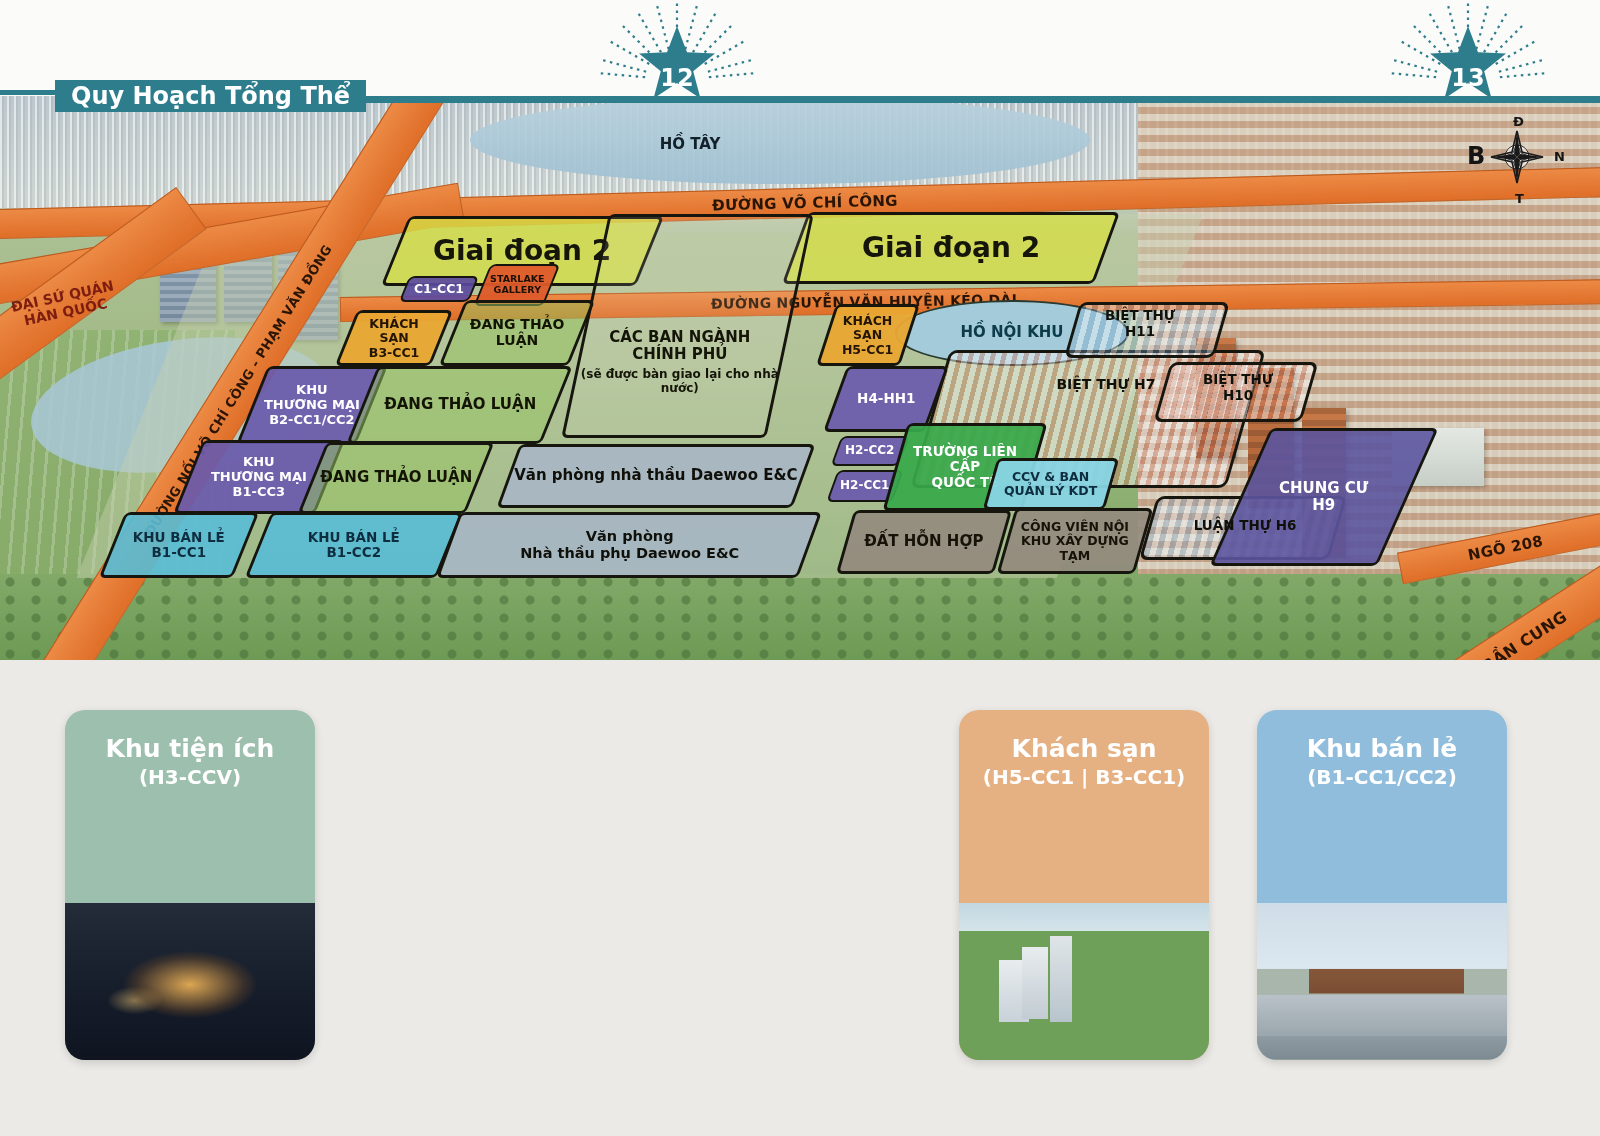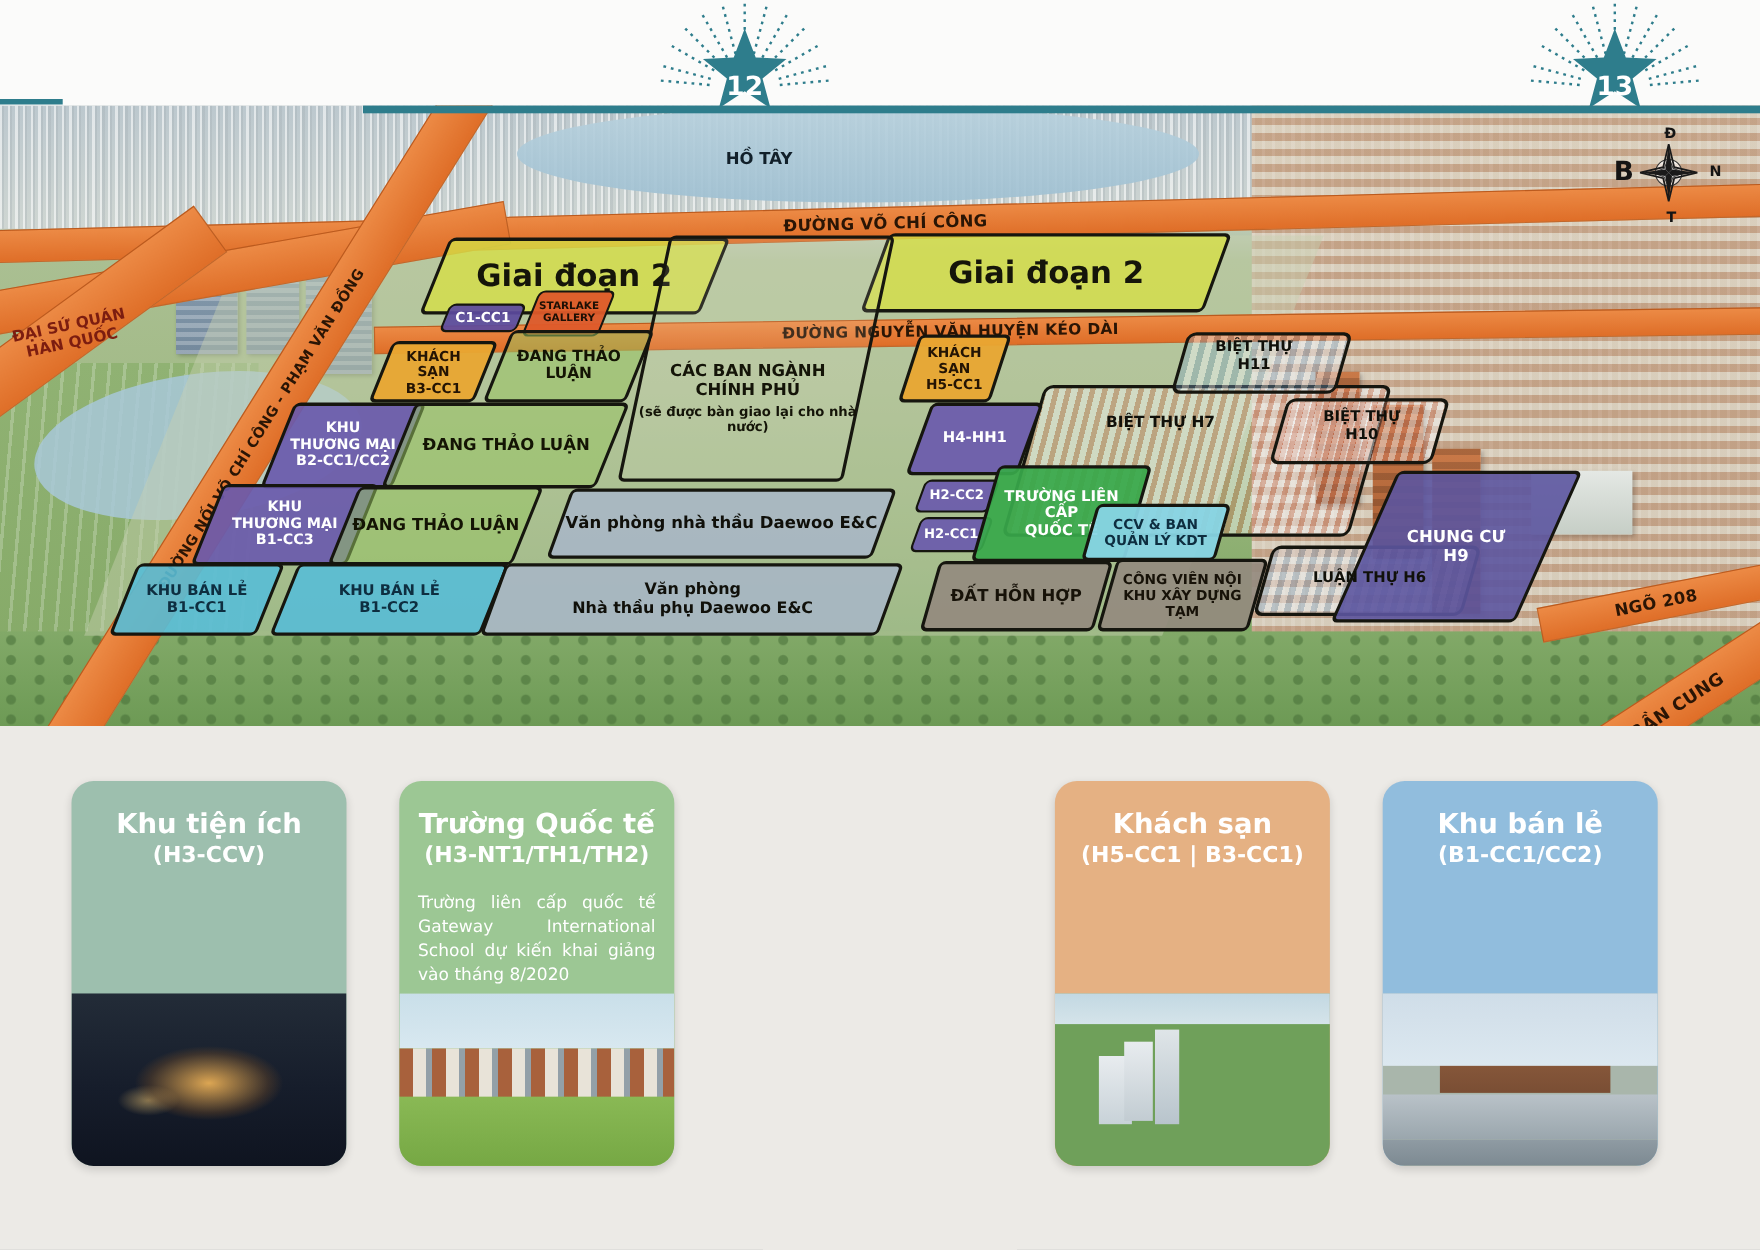--- a/index.html
+++ b/index.html
@@ -128,28 +128,31 @@
     <div class="road" style="left:1398px;top:436px;width:215px;height:32px;transform:rotate(-11deg);">
       <span class="rl" style="font-size:15px;">NGÕ 208</span>
     </div>
     <div class="road" style="left:1402px;top:526px;width:235px;height:44px;transform:rotate(-33deg);">
       <span class="rl" style="font-size:16px;">TRẦN CUNG</span>
     </div>
 
     <div class="olab" style="left:5px;top:192px;width:118px;font-size:14px;color:#7c1d10;transform:rotate(-12deg);">ĐẠI SỨ QUÁN
 HÀN QUỐC</div>
 
+    <div class="lake" style="left:895px;top:204px;width:230px;height:62px;background:#a3cbd9;border:2px solid #2a3a30;display:flex;align-items:center;justify-content:center;">
+      <span class="olab" style="position:static;font-size:15px;color:#0d3b4a;">HỒ NỘI KHU</span>
+    </div>
 
     <div class="outline villas-red sk16" style="left:930px;top:254px;width:316px;height:138px;"></div>
     <div class="outline villas-blue sk16" style="left:1072px;top:206px;width:150px;height:56px;"></div>
     <div class="outline villas-red sk16" style="left:1162px;top:266px;width:148px;height:60px;"></div>
     <div class="outline villas-blue sk16" style="left:1148px;top:400px;width:190px;height:64px;"></div>
     <div class="olab" style="left:1085px;top:212px;width:110px;font-size:13.5px;">BIỆT THỰ
 H11</div>
-    <div class="olab" style="left:975px;top:280px;width:160px;font-size:14px;">BIỆT THỰ H7</div>
+    <div class="olab" style="left:1026px;top:280px;width:160px;font-size:14px;">BIỆT THỰ H7</div>
     <div class="olab" style="left:1178px;top:276px;width:120px;font-size:13.5px;">BIỆT THỰ
 H10</div>
     <div class="olab" style="left:1165px;top:422px;width:160px;font-size:13.5px;">LUẬN THỰ H6</div>
 
     <div class="zone sk22" style="left:395px;top:120px;width:255px;height:70px;background:rgba(214,222,70,.8);">
       <span class="zl" style="font-size:28px;color:#15150a;">Giai đoạn 2</span>
     </div>
     <div class="zone sk20" style="left:795px;top:116px;width:312px;height:72px;background:rgba(214,222,70,.8);">
       <span class="zl" style="font-size:28px;color:#15150a;">Giai đoạn 2</span>
     </div>
@@ -238,20 +241,23 @@
     <div class="zone sk24" style="left:1240px;top:332px;width:168px;height:138px;background:rgba(92,85,160,.9);">
       <span class="zl" style="font-size:15px;color:#fff;">CHUNG CƯ
 H9</span>
     </div>
 
     <div class="olab" style="left:610px;top:40px;width:160px;font-size:15px;color:#12202a;">HỒ TÂY</div>
   </div>
 
   <div class="tealbar" style="left:0;top:90px;width:57px;height:5px;"></div>
   <div class="tealbar" style="left:330px;top:96px;width:1270px;height:7px;z-index:39;"></div>
+  <div class="banner">
+    <span>Quy Hoạch Tổng Thể</span>
+  </div>
 
   <div class="star" style="left:592px;">
     <svg width="170" height="112" viewBox="0 0 170 112">
       <g stroke="#2e7d8c" stroke-width="2.2" stroke-dasharray="2.5 4.5" fill="none">
         <line x1="85" y1="54" x2="85" y2="6"></line>
         <line x1="93.3" y1="55.1" x2="105.7" y2="8.7"></line>
           <line x1="76.7" y1="55.1" x2="64.3" y2="8.7"></line>
         <line x1="101" y1="58.3" x2="125" y2="16.7"></line>
           <line x1="69" y1="58.3" x2="45" y2="16.7"></line>
         <line x1="107.6" y1="63.4" x2="141.6" y2="29.4"></line>
@@ -303,26 +309,20 @@
     <span style="right:-4px;top:33px;font-size:13px;">N</span>
     <span style="left:38px;bottom:-6px;font-size:13px;">T</span>
     <span style="left:-10px;top:26px;font-size:24px;">B</span>
   </div>
 
   <div class="card" style="left:65px;background:#9dbfae;">
     <div class="card-title">Khu tiện ích</div>
     <div class="card-code">(H3-CCV)</div>
     <div class="card-photo photo1"></div>
   </div>
-  <div class="card" style="left:363px;background:#9cc794;">
-    <div class="card-title">Trường Quốc tế</div>
-    <div class="card-code">(H3-NT1/TH1/TH2)</div>
-    <div class="card-body">Trường liên cấp quốc tế Gateway International School dự kiến khai giảng vào tháng 8/2020</div>
-    <div class="card-photo photo2"></div>
-  </div>
   <div class="card" style="left:959px;background:#e5b183;border-radius:20px;">
     <div class="card-title">Khách sạn</div>
     <div class="card-code">(H5-CC1 | B3-CC1)</div>
     <div class="card-photo photo4"></div>
   </div>
   <div class="card" style="left:1257px;background:#91bddd;">
     <div class="card-title">Khu bán lẻ</div>
     <div class="card-code">(B1-CC1/CC2)</div>
     <div class="card-photo photo5"></div>
   </div>

